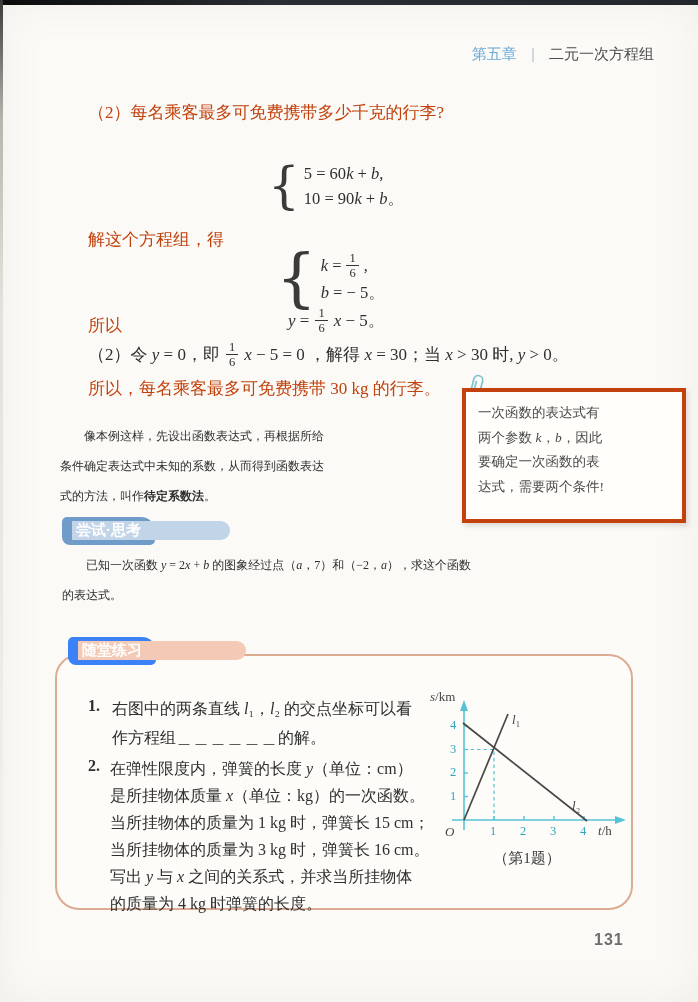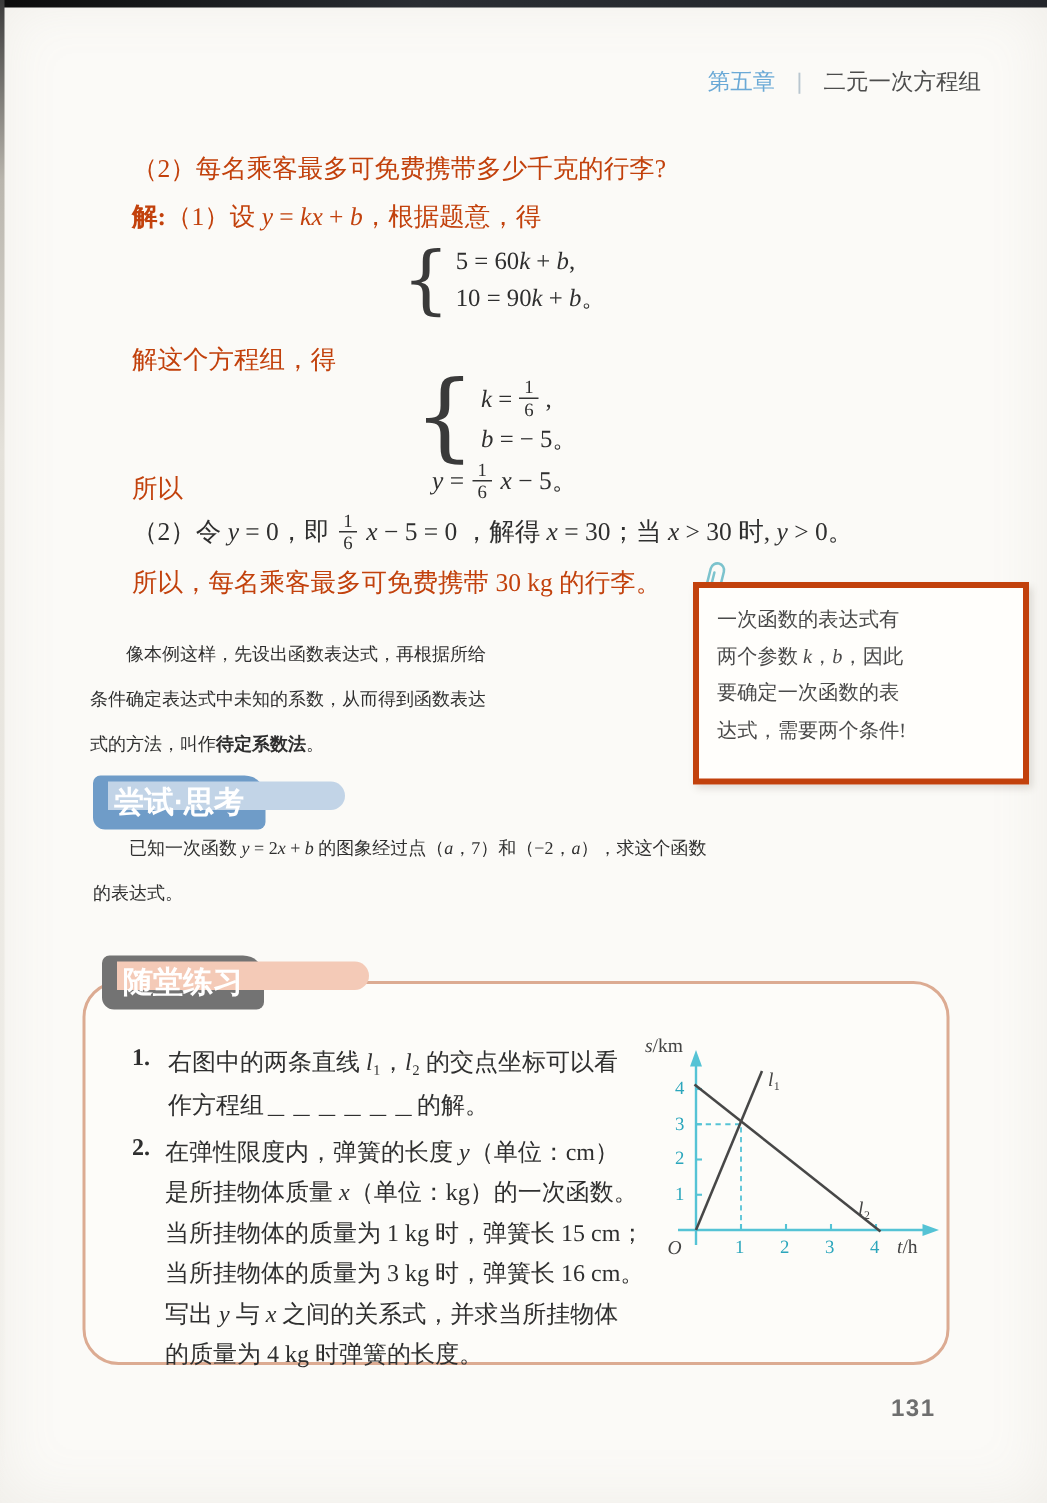--- a/index.html
+++ b/index.html
@@ -34,25 +34,25 @@
   .frac .fnum{border-bottom:1px solid #333;padding:0 3px;}
   
   .note{position:absolute;left:462px;top:388px;width:194px;height:112px;background:#fffefb;
         border:4px solid #c2410c;box-shadow:2px 3px 5px rgba(90,80,60,0.18);padding:9px 10px 6px 12px;}
   .note .nline{font-size:13.5px;line-height:24.5px;color:#4a4a4a;white-space:nowrap;}
   .clip{position:absolute;left:466px;top:372px;}
   
   .para-line{position:absolute;white-space:nowrap;font-size:12px;line-height:30px;}
   
   .tab{position:absolute;z-index:3;font-family:"Liberation Sans","DejaVu Sans",sans-serif;
-       font-size:20px;font-weight:bold;color:#fff;padding:4px 14px 5px;border-radius:5px 14px 5px 8px;text-align:center;}
+       font-size:15px;font-weight:bold;color:#fff;padding:4px 14px 5px;border-radius:5px 14px 5px 8px;text-align:center;}
   .tab::before{content:"";position:absolute;z-index:-1;left:10px;top:4px;height:19px;border-radius:0 12px 12px 0;}
   .tab-blue{left:62px;top:517px;background:#6f9cc8;}
   .tab-blue::before{width:158px;background:#c2d4e7;}
-  .tab-coral{left:68px;top:637px;background:#737373;font-family:Liberation Serif, serif;}
+  .tab-coral{left:68px;top:637px;background:#3b82f6;font-family:Liberation Serif, serif;}
   .tab-coral::before{width:168px;background:#f4cab7;}
   
   .practice-box{position:absolute;left:55px;top:654px;width:574px;height:252px;background:#fdfcf9;
                 border:2px solid #dcab92;border-radius:24px;}
   .practice-box::after{content:"";position:absolute;z-index:-1;left:9px;top:11px;width:100%;height:100%;
                 border-radius:26px;
                 background:repeating-linear-gradient(135deg,#eac5ad 0 1.5px,rgba(0,0,0,0) 1.5px 5px);}
   .item-num{position:absolute;font-weight:bold;font-size:16px;}
   .item-line{position:absolute;white-space:nowrap;font-size:16px;line-height:27px;}
   .blank{letter-spacing:1px;}
@@ -73,21 +73,20 @@
   <div class="abs left-edge"></div>
 
   <div class="header">
     <span class="chap">第五章</span>
     <span class="div">|</span>
     <span class="ttl">二元一次方程组</span>
   </div>
 
   <div class="line" style="left:88px;top:101px">（2）每名乘客最多可免费携带多少千克的行李?</div>
 
-  <div class="line" style="left:88px;top:133px"><b>解:</b><span>（1）设 <i>y</i> = <i>kx</i> + <i>b</i>，根据题意，得</span></div>
 
   <div class="system" style="left:268px;top:161px">
     <span class="brace b1">{</span>
     <div class="eqs">
       <div class="eq">5 = 60<i>k</i> + <i>b</i>,</div>
       <div class="eq">10 = 90<i>k</i> + <i>b</i>。</div>
     </div>
   </div>
 
   <div class="line" style="left:88px;top:228px">解这个方程组，得</div>
@@ -192,15 +191,16 @@
   <div class="fig-label" style="left:512px;top:712px"><i>l</i>₁</div>
   <div class="fig-label" style="left:572px;top:798px"><i>l</i>₂</div>
   <div class="fig-tick" style="left:490px;top:824px">1</div>
   <div class="fig-tick" style="left:520px;top:824px">2</div>
   <div class="fig-tick" style="left:550px;top:824px">3</div>
   <div class="fig-tick" style="left:580px;top:824px">4</div>
   <div class="fig-tick" style="left:450px;top:789px">1</div>
   <div class="fig-tick" style="left:450px;top:765px">2</div>
   <div class="fig-tick" style="left:450px;top:742px">3</div>
   <div class="fig-tick" style="left:450px;top:718px">4</div>
+  <div class="fig-caption">（第1题）</div>
 
   <div class="pagenum">131</div>
 </div>
 
 </body></html>

